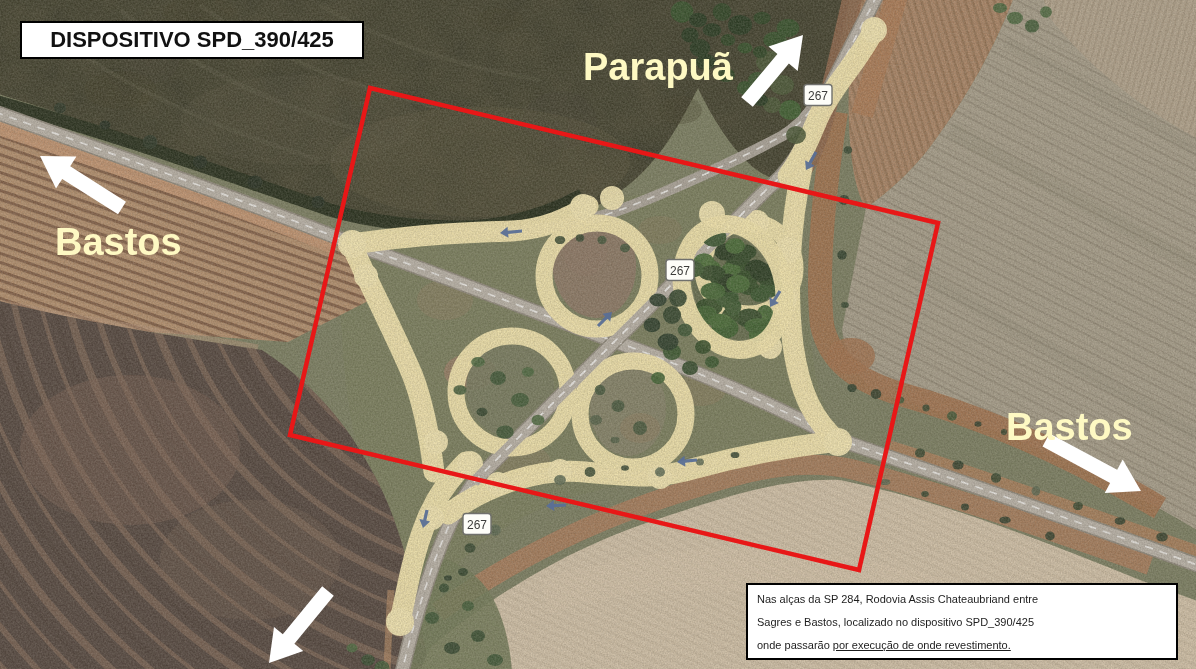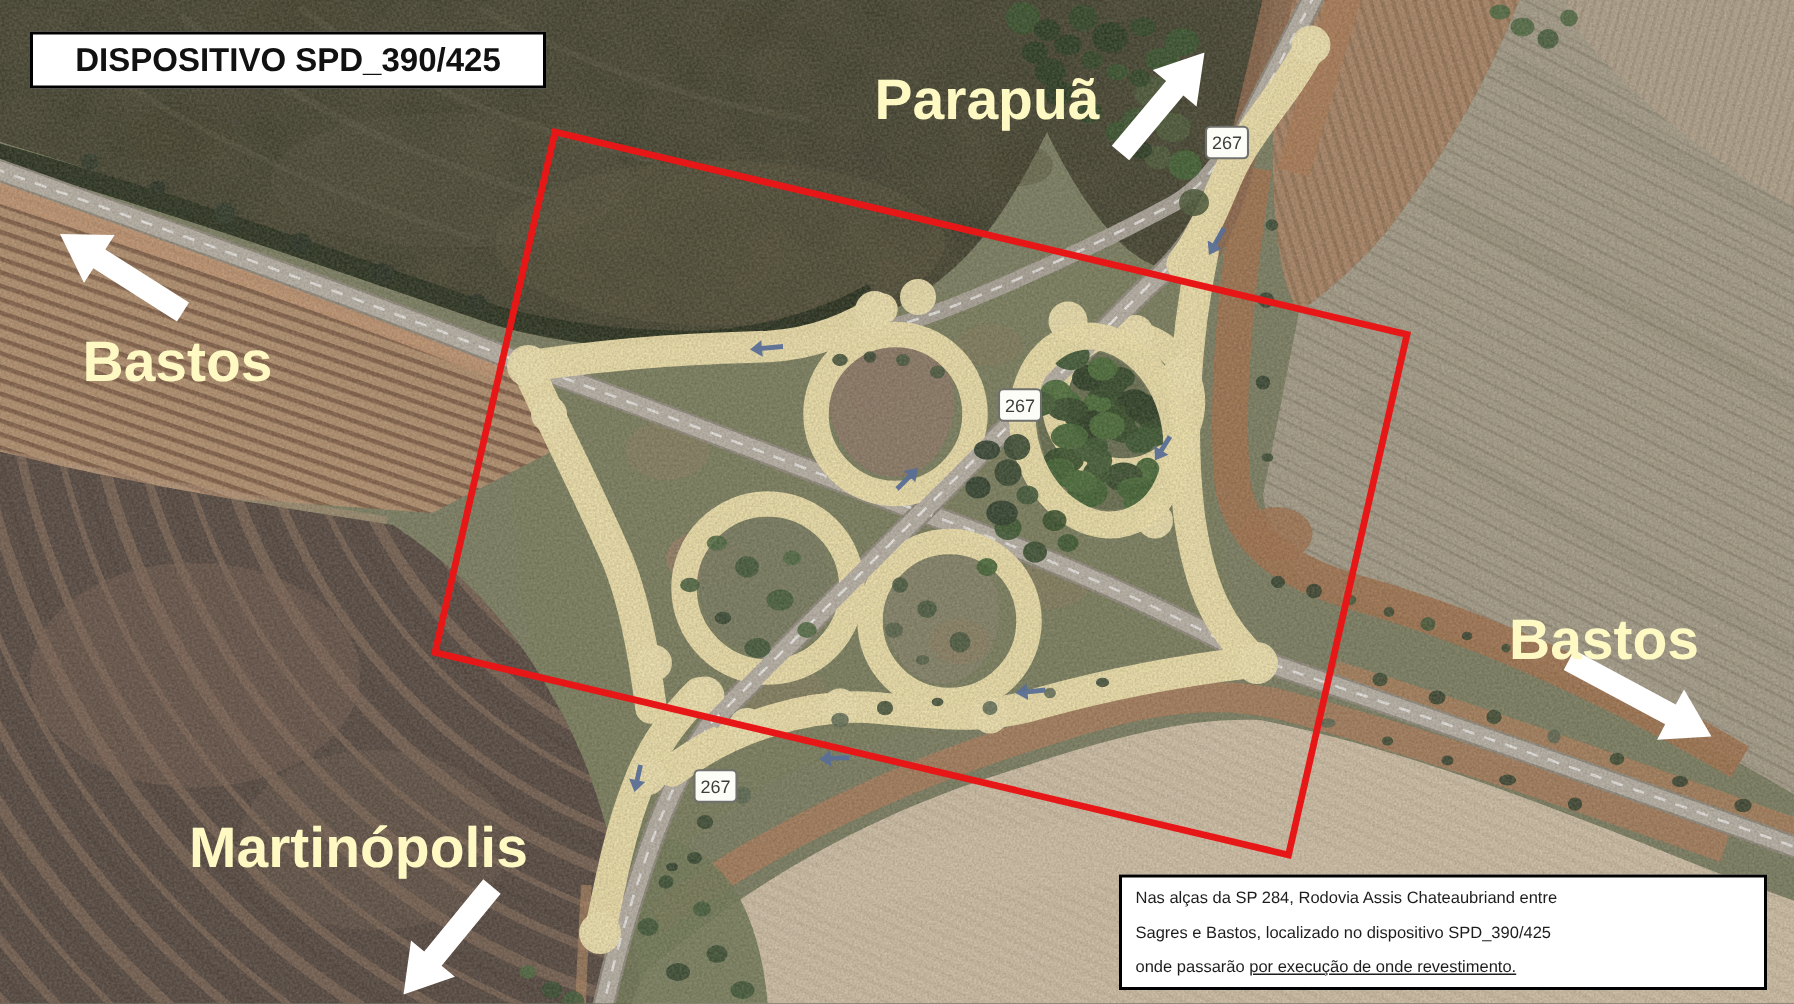--- a/index.html
+++ b/index.html
@@ -485,14 +485,13 @@
 <div id="title" class="box">DISPOSITIVO SPD_390/425</div>
 
 <div id="note" class="box">Nas alças da SP 284, Rodovia Assis Chateaubriand entre<br>Sagres e Bastos, localizado no dispositivo SPD_390/425<br>onde passarão <u>por execução de onde revestimento.</u></div>
 
 <div class="lbl" style="left:55px;top:221px;">Bastos</div>
 
 <div class="lbl" style="left:583px;top:46px;">Parapuã</div>
 
 <div class="lbl" style="left:1006px;top:406px;">Bastos</div>
 
-<div class="lbl" style="left:126px;top:545px;">Martinópolis</div>
 </div>
 
 </body></html>

